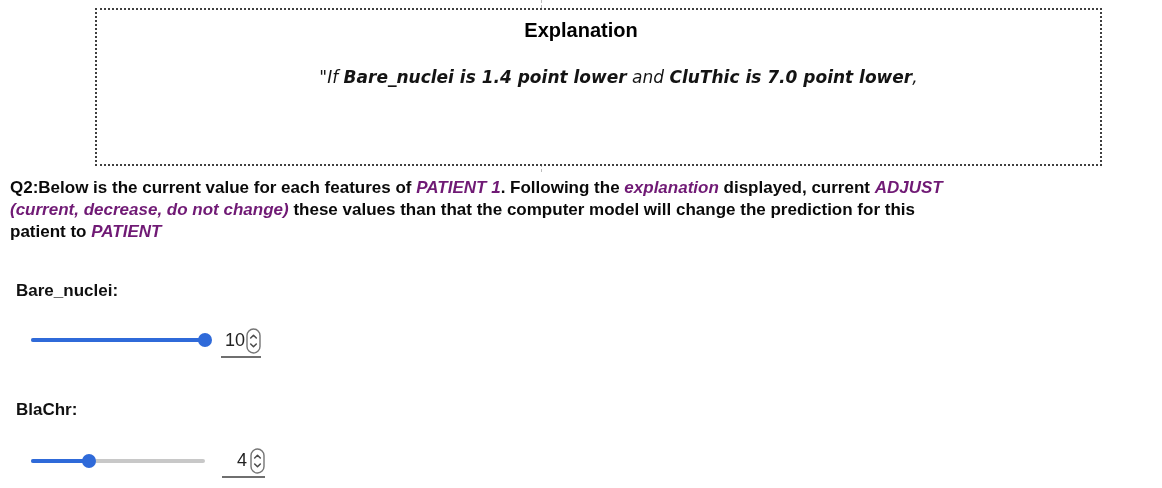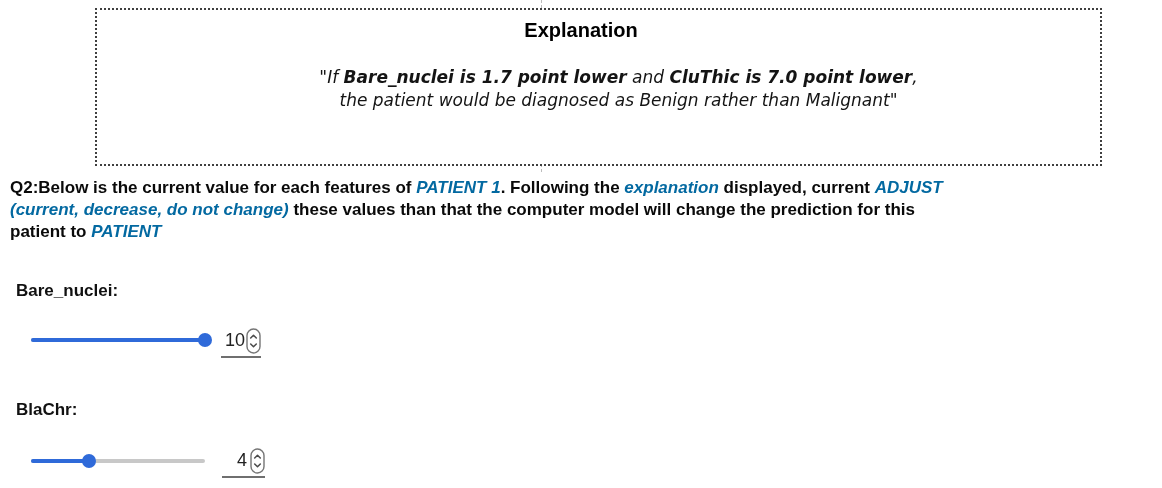--- a/index.html
+++ b/index.html
@@ -26,21 +26,21 @@
     position:absolute;left:115px;top:66px;width:1007px;text-align:center;
     font-family:"DejaVu Sans", sans-serif;font-style:italic;
     font-size:17px;line-height:23px;color:#141414;
   }
   .expl-quote .b{font-weight:bold;}
   
   .question{
     position:absolute;left:10px;top:177px;width:1150px;
     font-size:17px;line-height:22px;font-weight:bold;color:#0a0a0a;
   }
-  .question .red{color:#0369a1;font-style:italic;}
+  .question .red{color:#701a75;font-style:italic;}
   
   .slider-label{
     position:absolute;left:16px;font-size:17px;font-weight:600;color:#111111;
   }
   .lbl-0{top:281px;}
   .lbl-1{top:400px;text-align:center;}
   .track{
     position:absolute;left:31px;width:174px;height:4px;border-radius:2px;
     background:#c8c8c8;
   }
@@ -66,22 +66,21 @@
   .stepper{display:block;}
 </style>
 </head>
 <body>
 
 <div class="vline"></div>
 
 <div class="expl-box"></div>
 <div class="expl-title">Explanation</div>
 <div class="expl-quote">
-  <div><span>"If </span><span class="b">Bare_nuclei is 1.7 point lower</span><span> and </span><span class="b">CluThic is 7.0 point lower</span><span>,</span></div>
-  <div><span>the patient would be diagnosed as Benign rather than Malignant"</span></div>
+  <div><span>"If </span><span class="b">Bare_nuclei is 1.4 point lower</span><span> and </span><span class="b">CluThic is 7.0 point lower</span><span>,</span></div>
 </div>
 
 <div class="question">
   <span>Q2:Below is the current value for each features of </span><span class="red">PATIENT 1</span><span>. Following the </span><span class="red">explanation</span><span> displayed, current </span><span class="red">ADJUST</span><br>
   <span class="red">(current, decrease, do not change)</span><span> these values than that the computer model will change the prediction for this</span><br>
   <span>patient to </span><span class="red">PATIENT</span>
 </div>
 
 <div class="slider-label lbl-0">Bare_nuclei:</div>
 <div class="track trk-0">

